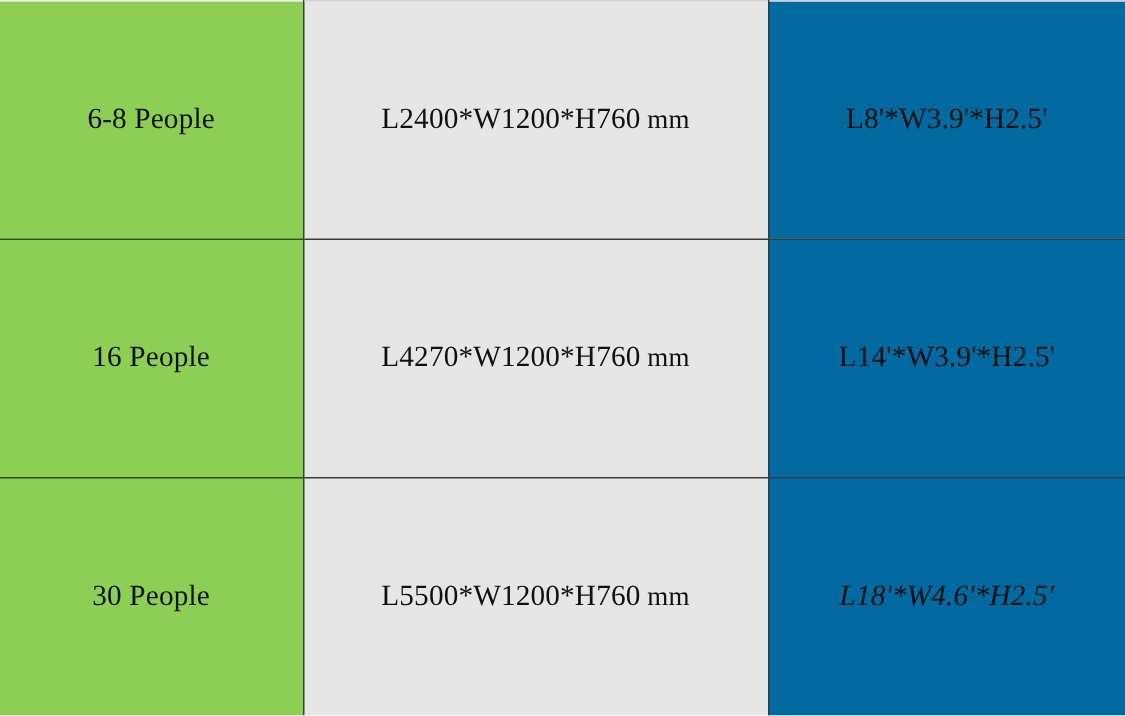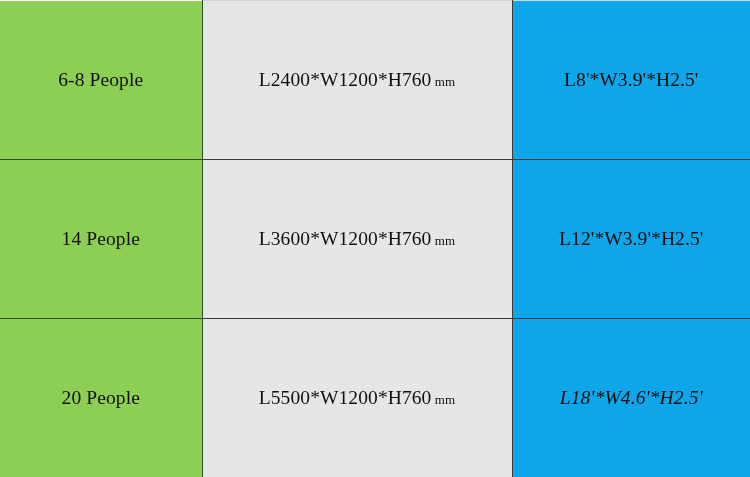--- a/index.html
+++ b/index.html
@@ -59,33 +59,33 @@
   .spec-table tr:first-child .col-metric {
     border-top: 1.6px solid #d2d2d2;
   }
   .spec-table tr:last-child .col-metric {
     border-bottom: none;
   }
 
   
   .col-imperial {
     width: 238px;
-    background: #0ea5e9;
+    background: #0369a1;
     border-bottom: 1.6px solid #3a3a3a;
   }
   .spec-table tr:first-child .col-imperial {
     border-top: 1.6px solid #d2d2d2;
   }
   .spec-table tr:last-child .col-imperial {
     border-bottom: none;
     font-style: italic;
   }
 
   .unit-suffix {
-    font-size: 13px;
+    font-size: 18px;
   }
 
   .cell-text {
     display: inline;
     white-space: nowrap;
   }
 </style>
 </head>
 <body>
 
@@ -98,37 +98,37 @@
       </td>
       <td class="col-metric">
         <span class="cell-text">L2400*W1200*H760</span><span class="unit-suffix">&nbsp;</span><span class="unit-suffix">mm</span>
       </td>
       <td class="col-imperial">
         <span class="cell-text">L8'*W3.9'*H2.5'</span>
       </td>
     </tr>
 
 
+
     <tr>
       <td class="col-capacity">
-        <span class="cell-text">14 People</span>
+        <span class="cell-text">16 People</span>
       </td>
       <td class="col-metric">
-        <span class="cell-text">L3600*W1200*H760</span><span class="unit-suffix">&nbsp;</span><span class="unit-suffix">mm</span>
+        <span class="cell-text">L4270*W1200*H760</span><span class="unit-suffix">&nbsp;</span><span class="unit-suffix">mm</span>
       </td>
       <td class="col-imperial">
-        <span class="cell-text">L12'*W3.9'*H2.5'</span>
+        <span class="cell-text">L14'*W3.9'*H2.5'</span>
       </td>
     </tr>
 
 
-
     <tr>
       <td class="col-capacity">
-        <span class="cell-text">20 People</span>
+        <span class="cell-text">30 People</span>
       </td>
       <td class="col-metric">
         <span class="cell-text">L5500*W1200*H760</span><span class="unit-suffix">&nbsp;</span><span class="unit-suffix">mm</span>
       </td>
       <td class="col-imperial">
         <span class="cell-text">L18'*W4.6'*H2.5'</span>
       </td>
     </tr>
 
   </tbody>

